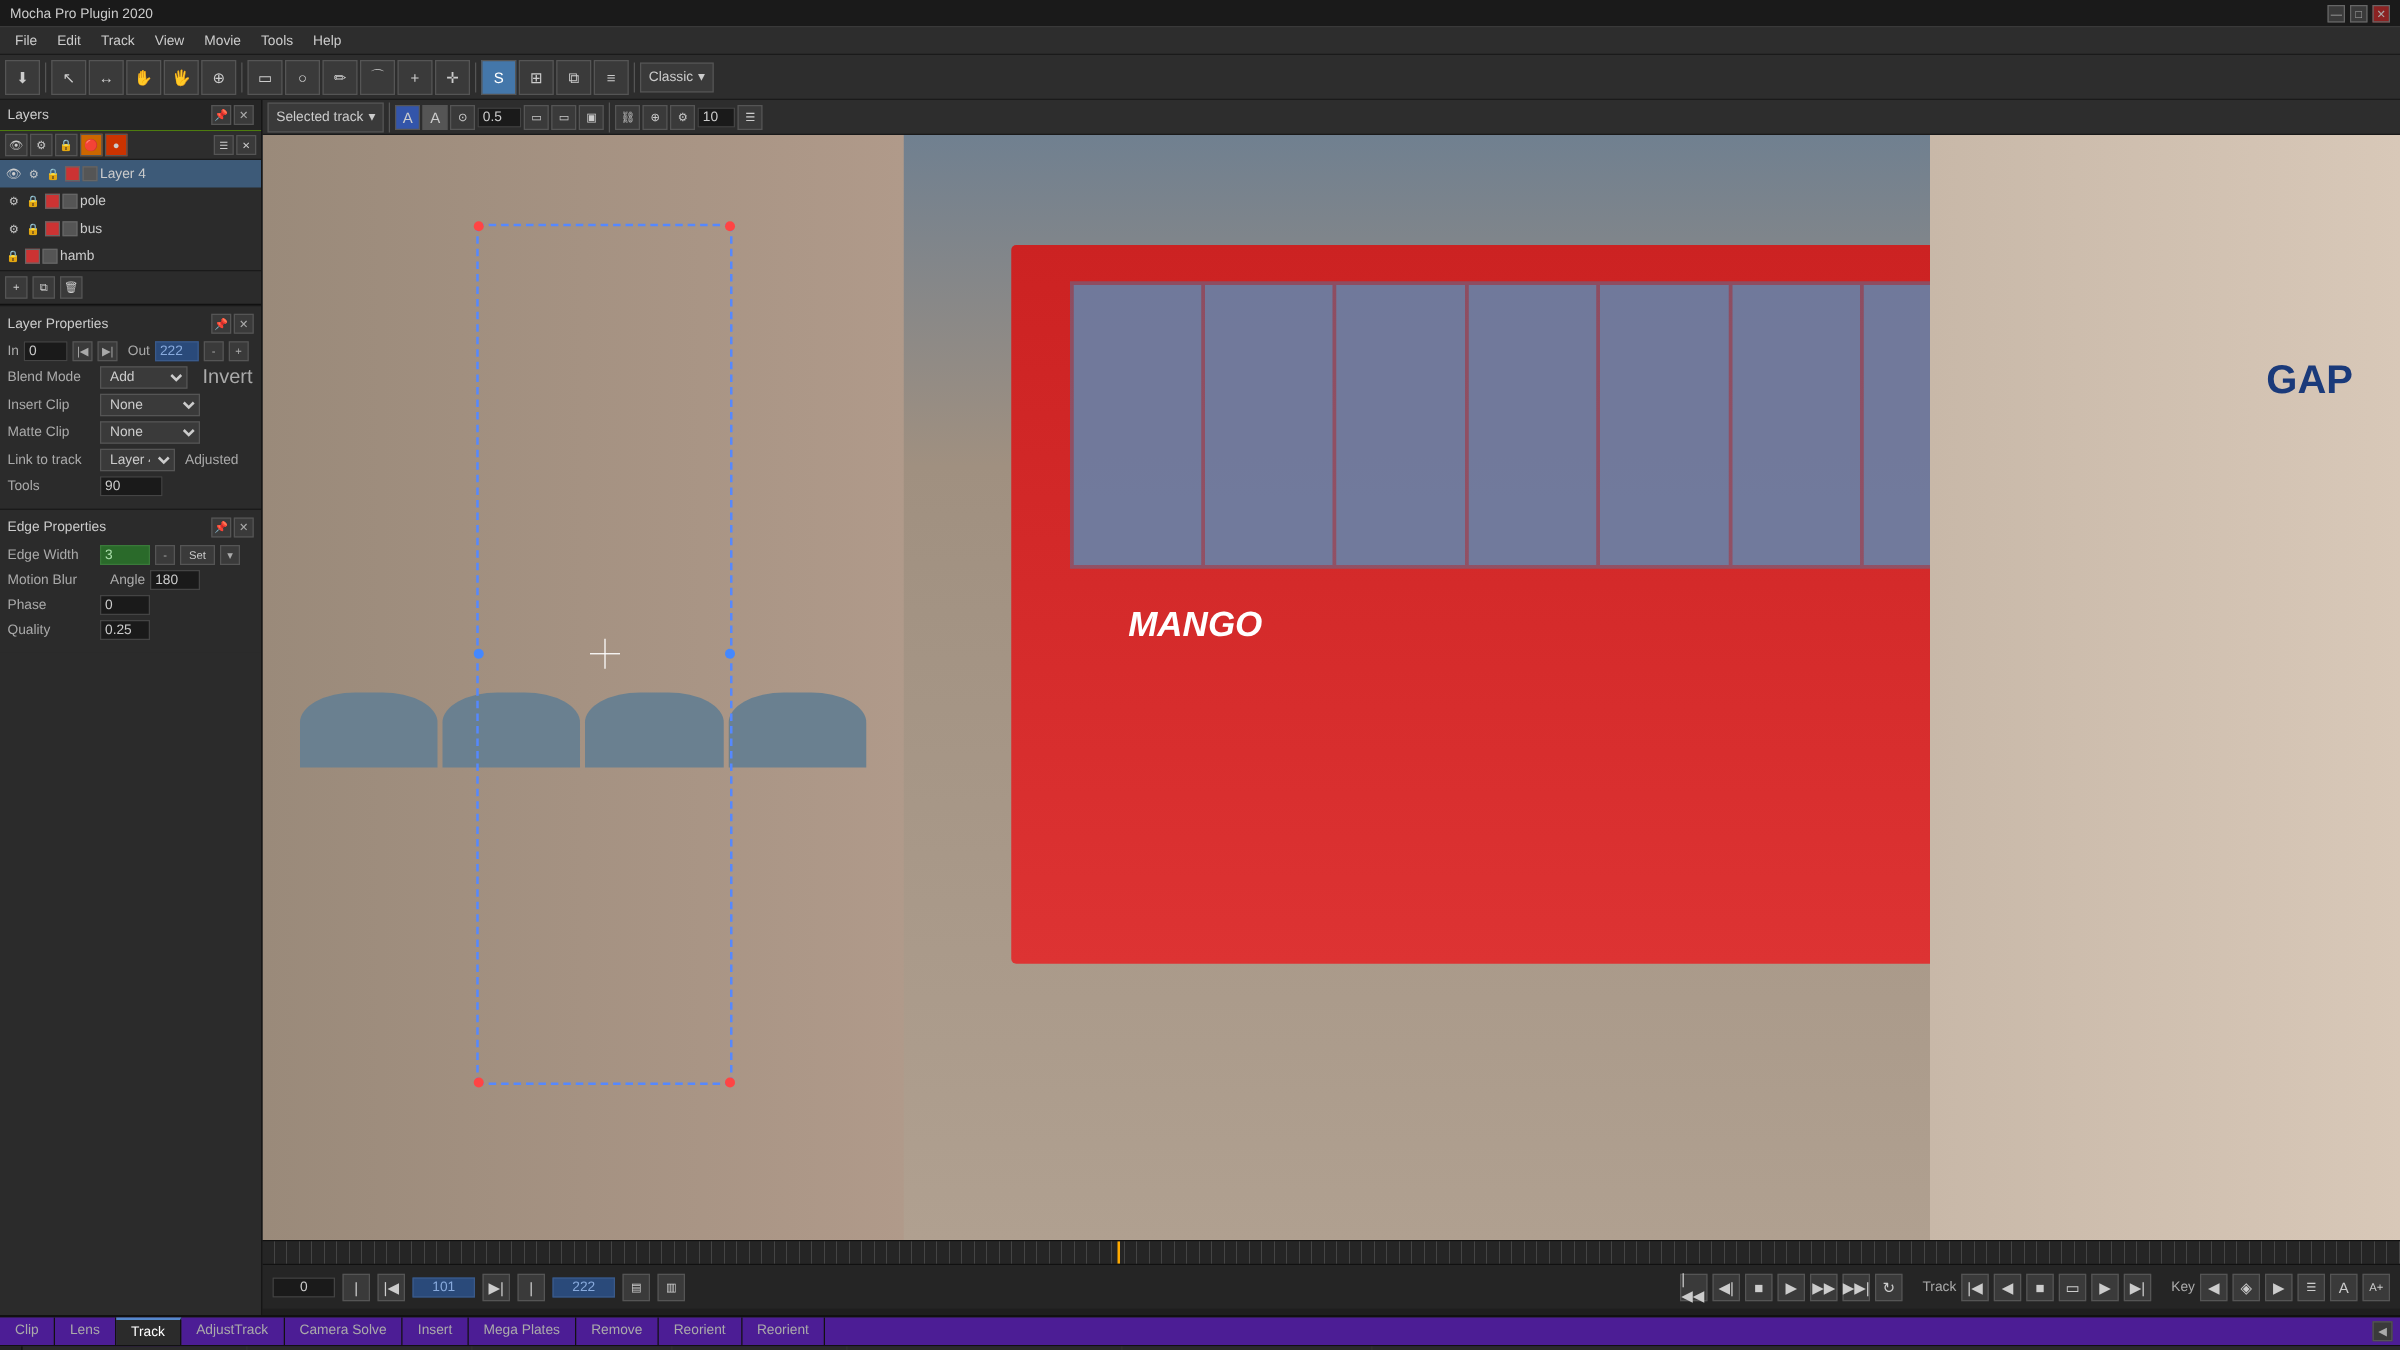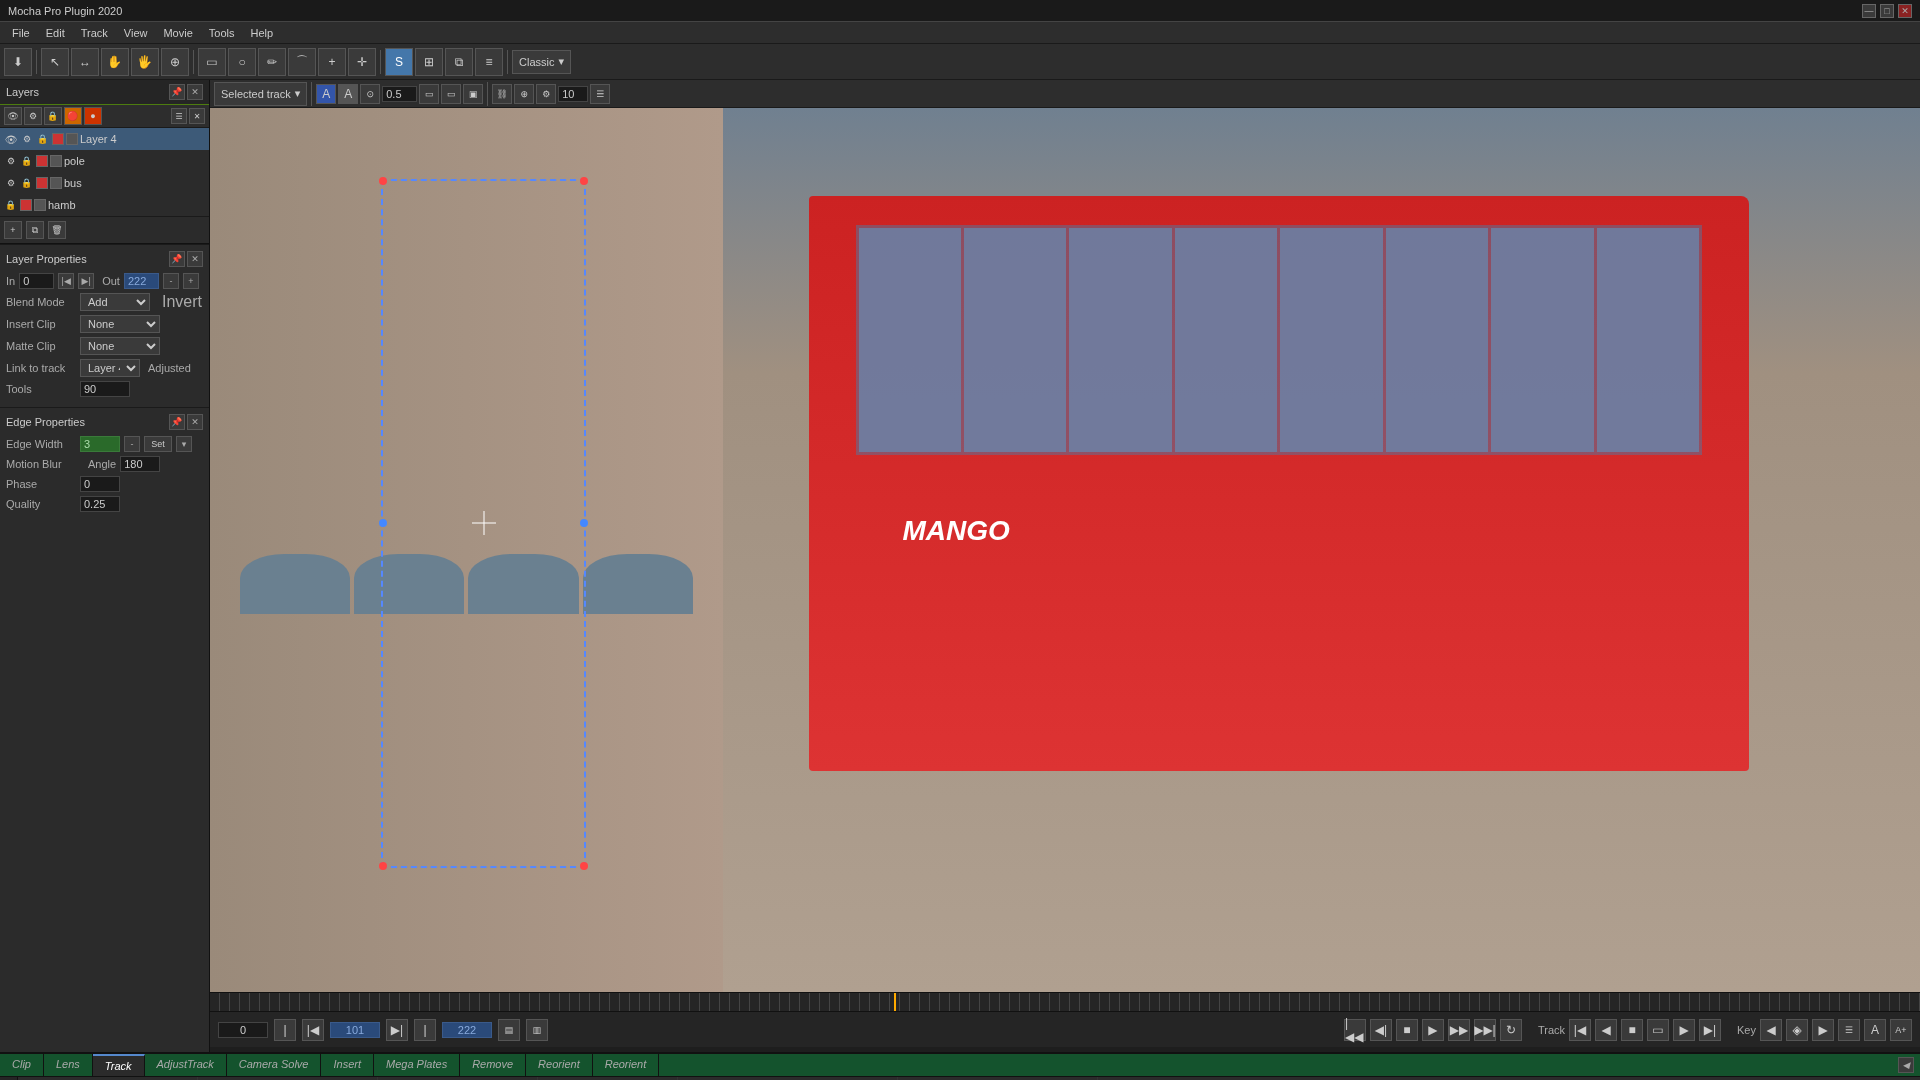--- a/index.html
+++ b/index.html
@@ -70,21 +70,21 @@
     #timeline-playhead { position: absolute; top: 0; bottom: 0; width: 2px; background: #ffaa00; left: 40%; }
     #timeline-controls { height: 36px; background: #252525; display: flex; align-items: center; padding: 0 8px; gap: 6px; border-top: 1px solid #111; }
     .timeline-btn { width: 22px; height: 22px; background: #3a3a3a; border: 1px solid #555; cursor: pointer; display: flex; align-items: center; justify-content: center; font-size: 12px; color: #ccc; }
     .timeline-input { background: #1a1a1a; border: 1px solid #444; color: #ccc; font-size: 11px; padding: 1px 3px; width: 50px; text-align: center; }
     .timeline-num { background: #2a4a7a; border: 1px solid #3a5a8a; color: #88aadd; font-size: 11px; padding: 1px 3px; width: 50px; text-align: center; }
 
     
     #bottom-panel { height: 265px; background: #2b2b2b; border-top: 2px solid #111; display: flex; flex-direction: column; flex-shrink: 0; }
 
     
-    #tabs { background: #14532d; display: flex; border-bottom: 1px solid #111; font-style: italic; }
+    #tabs { background: #4c1d95; display: flex; border-bottom: 1px solid #111; }
     .tab { padding: 4px 12px; color: #aaa; cursor: pointer; font-size: 11px; border-right: 1px solid #111; }
     .tab.active { background: #2b2b2b; color: #fff; border-top: 2px solid #5588cc; }
 
     
     #track-content { flex: 1; display: flex; overflow: hidden; }
 
     
     #track-left-label { width: 18px; background: #252525; border-right: 1px solid #111; display: flex; align-items: center; justify-content: center; }
     #track-left-label span { writing-mode: vertical-lr; transform: rotate(180deg); color: #aaa; font-size: 10px; }
     .track-section { padding: 10px 12px; border-right: 1px solid #333; }
@@ -337,37 +337,40 @@
           <div style="position:absolute;top:5%;left:5%;width:90%;height:40%;background:rgba(80,120,160,0.5);display:grid;grid-template-columns:repeat(8,1fr);gap:3px;padding:3px;">
             <div style="background:rgba(100,140,180,0.7);"></div>
             <div style="background:rgba(100,140,180,0.7);"></div>
             <div style="background:rgba(100,140,180,0.7);"></div>
             <div style="background:rgba(100,140,180,0.7);"></div>
             <div style="background:rgba(100,140,180,0.7);"></div>
             <div style="background:rgba(100,140,180,0.7);"></div>
             <div style="background:rgba(100,140,180,0.7);"></div>
             <div style="background:rgba(100,140,180,0.7);"></div>
           </div>
-          <div style="position:absolute;top:50%;left:10%;color:#fff;font-size:28px;font-weight:bold;font-style:italic;margin-top:31px;">MANGO</div>
+          <div style="position:absolute;top:50%;left:10%;color:#fff;font-size:28px;font-weight:bold;font-style:italic;">MANGO</div>
         </div>
 
         <div style="position:absolute;top:8%;left:10%;width:12%;height:78%;border:2px dashed #5588ff;">
 
           <div style="position:absolute;top:-4px;left:-4px;width:8px;height:8px;background:#ff4444;border-radius:50%;"></div>
           <div style="position:absolute;top:-4px;right:-4px;width:8px;height:8px;background:#ff4444;border-radius:50%;"></div>
           <div style="position:absolute;bottom:-4px;left:-4px;width:8px;height:8px;background:#ff4444;border-radius:50%;"></div>
           <div style="position:absolute;bottom:-4px;right:-4px;width:8px;height:8px;background:#ff4444;border-radius:50%;"></div>
           <div style="position:absolute;top:50%;left:-4px;width:8px;height:8px;background:#4488ff;border-radius:50%;transform:translateY(-50%);"></div>
           <div style="position:absolute;top:50%;right:-4px;width:8px;height:8px;background:#4488ff;border-radius:50%;transform:translateY(-50%);"></div>
           <div style="position:absolute;top:50%;left:50%;transform:translate(-50%,-50%);">
             <div style="position:absolute;left:50%;top:-12px;bottom:-12px;width:1px;background:#fff;transform:translateX(-50%);"></div>
             <div style="position:absolute;top:50%;left:-12px;right:-12px;height:1px;background:#fff;transform:translateY(-50%);"></div>
           </div>
         </div>
 
+        <div style="position:absolute;top:0;right:0;width:22%;height:100%;background:linear-gradient(to left,#d8c8b8,#c8b8a8);">
+          <div style="position:absolute;top:20%;right:10%;color:#1a3a7a;font-size:32px;font-weight:900;">GAP</div>
+        </div>
       </div>
     </div>
 
     <div id="timeline">
       <div id="timeline-ruler">
         <div id="timeline-ruler-bar"></div>
         <div id="timeline-playhead"></div>
       </div>
       <div id="timeline-controls">
         <input class="timeline-input" value="0" style="">

